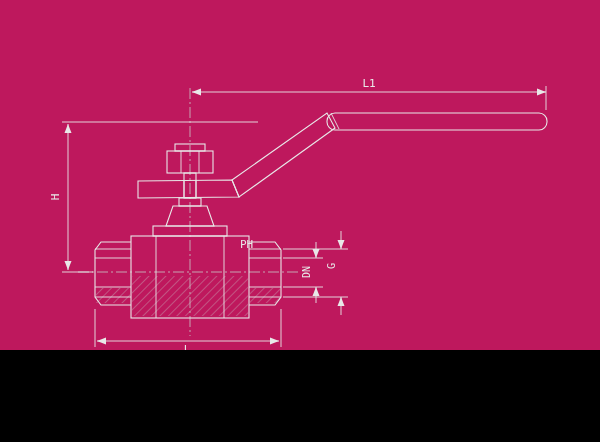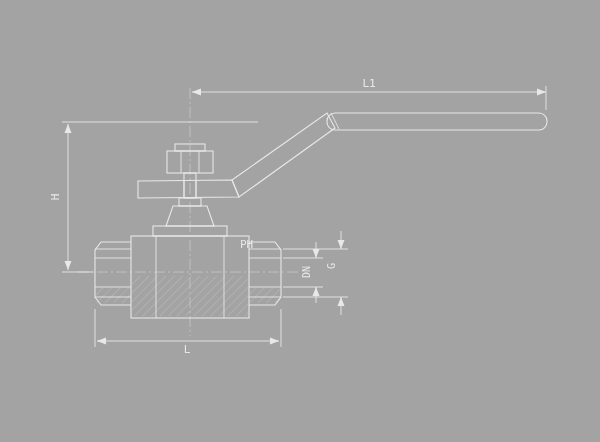--- a/index.html
+++ b/index.html
@@ -3,22 +3,22 @@
 <meta charset="utf-8">
 <style>
   html, body {
     margin: 0;
     padding: 0;
     background: #000000;
   }
   .canvas {
     position: relative;
     width: 600px;
-    height: 442px;
-    background: #a3a3a3;
+    height: 350px;
+    background: #be185d;
     overflow: hidden;
     font-family: "DejaVu Sans Mono", "Liberation Mono", monospace;
   }
   svg { display: block; }
   .outline  { stroke: #e8e8e8; stroke-width: 1.1; fill: none; }
   .thin     { stroke: #e8e8e8; stroke-width: 0.9; fill: none; }
   .centerln { stroke: #c8c8c8; stroke-width: 0.8; fill: none; stroke-dasharray: 11 3 2 3; }
   .arrow    { fill: #e8e8e8; stroke: none; }
   .hatchbox { fill: url(#hatch); stroke: none; }
   text.dimlabel {

